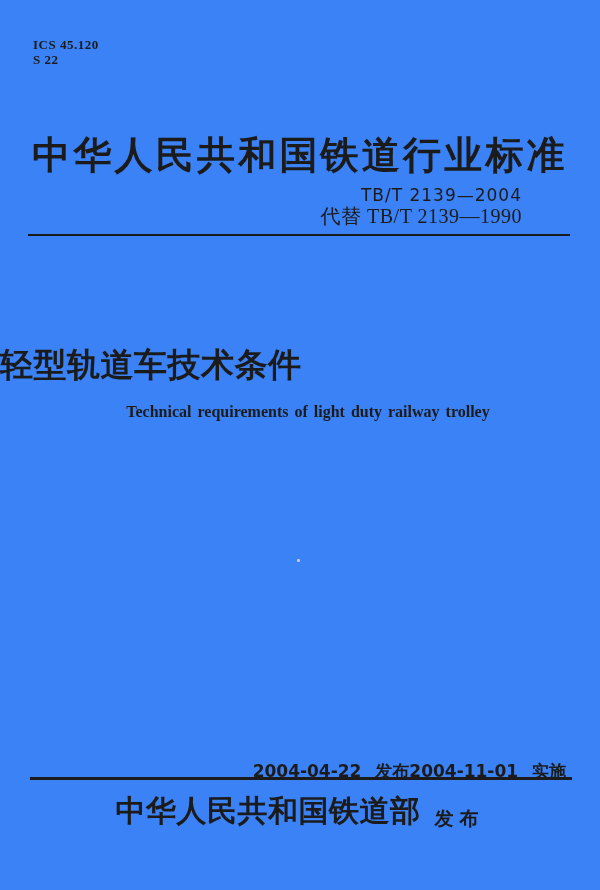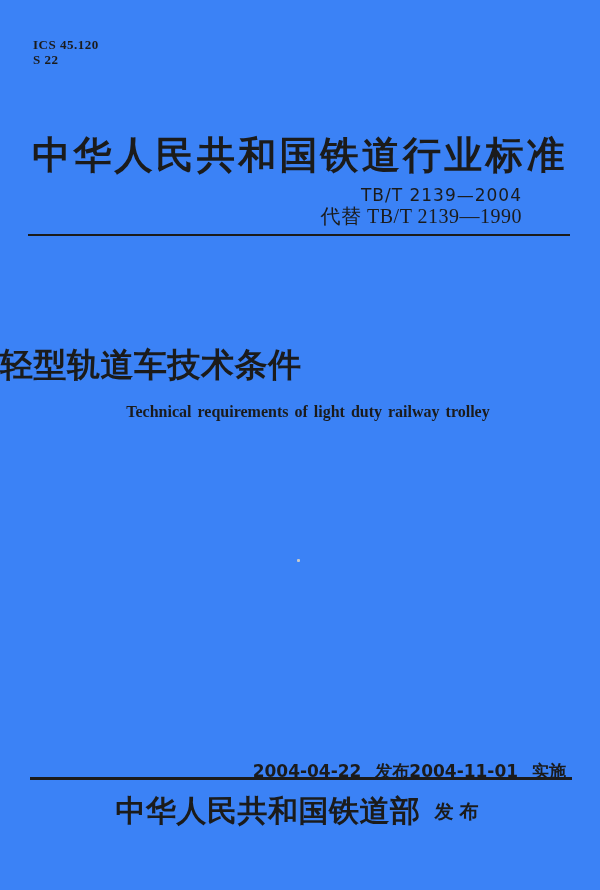--- a/index.html
+++ b/index.html
@@ -144,21 +144,21 @@
   }
 
   
   .authority-row {
     position: absolute;
     left: 0;
     right: 0;
     top: 791px;
     display: flex;
     justify-content: center;
-    align-items: center;
+    align-items: flex-end;
     white-space: nowrap;
   }
   .authority {
     font-family: "Liberation Serif", "DejaVu Serif", serif;
     font-weight: bold;
     font-size: 30px;
     letter-spacing: 0.5px;
   }
   .publish {
     margin-left: 14px;

